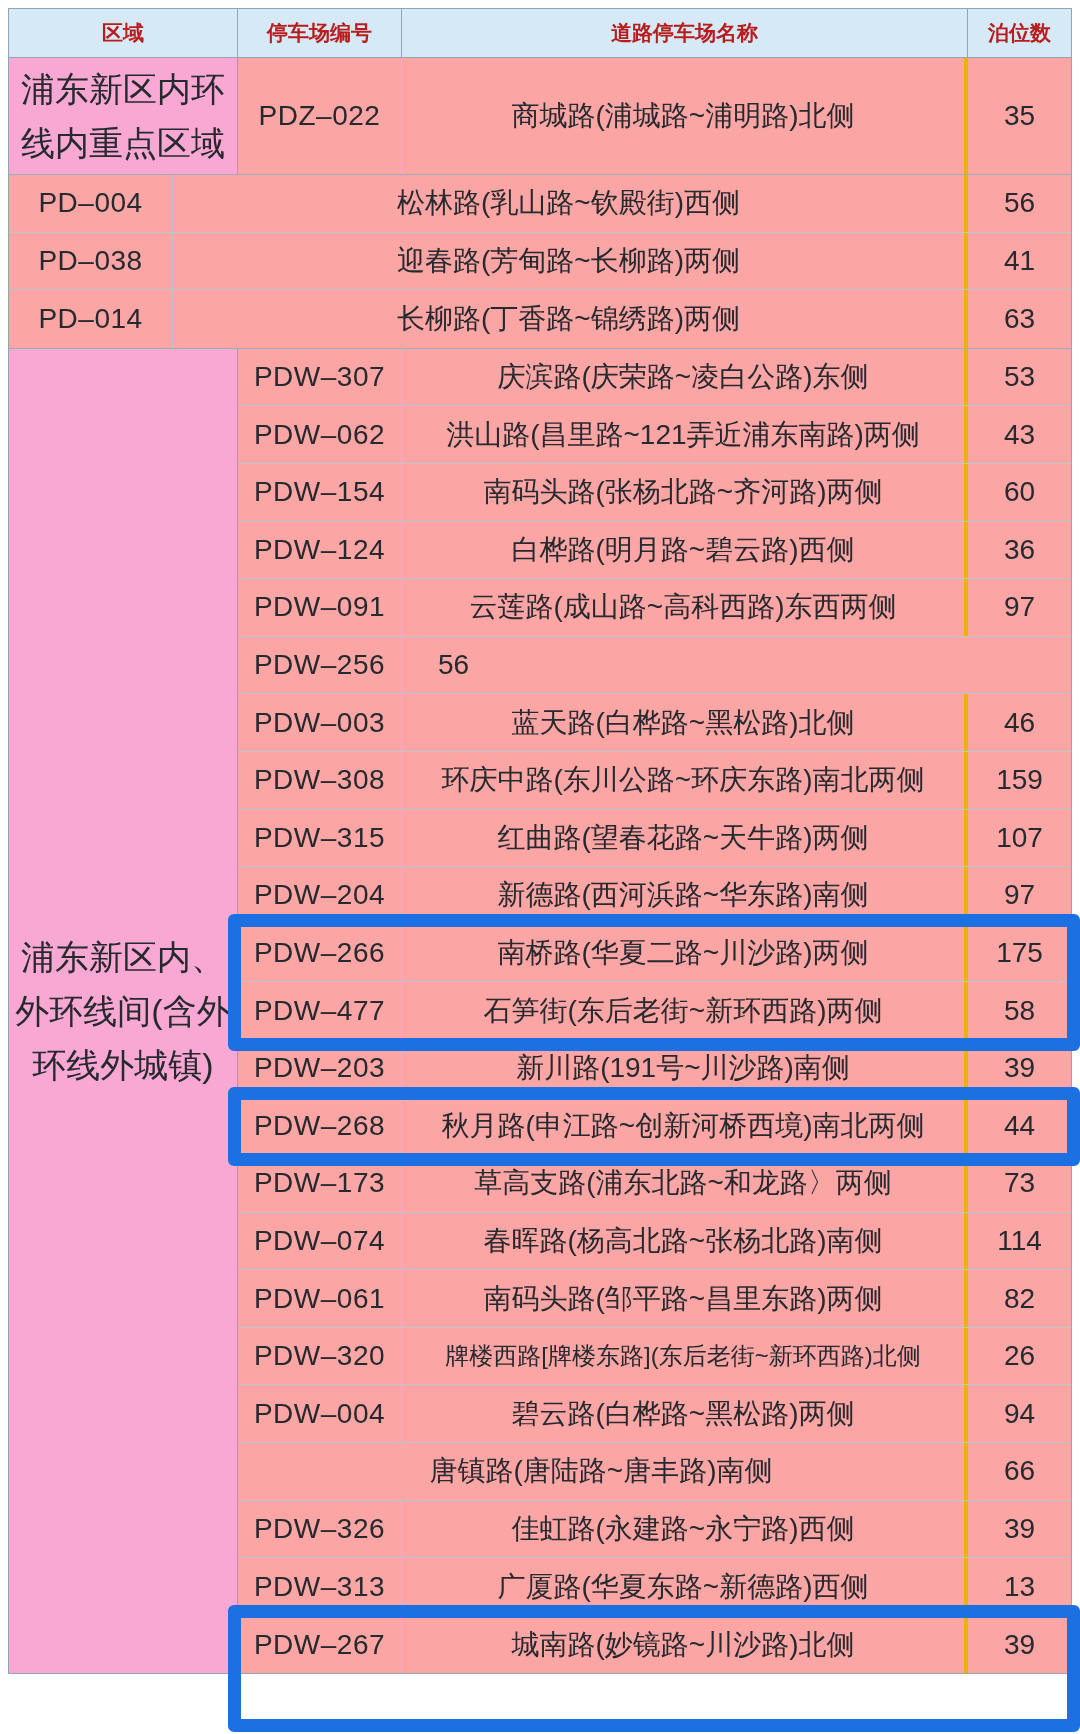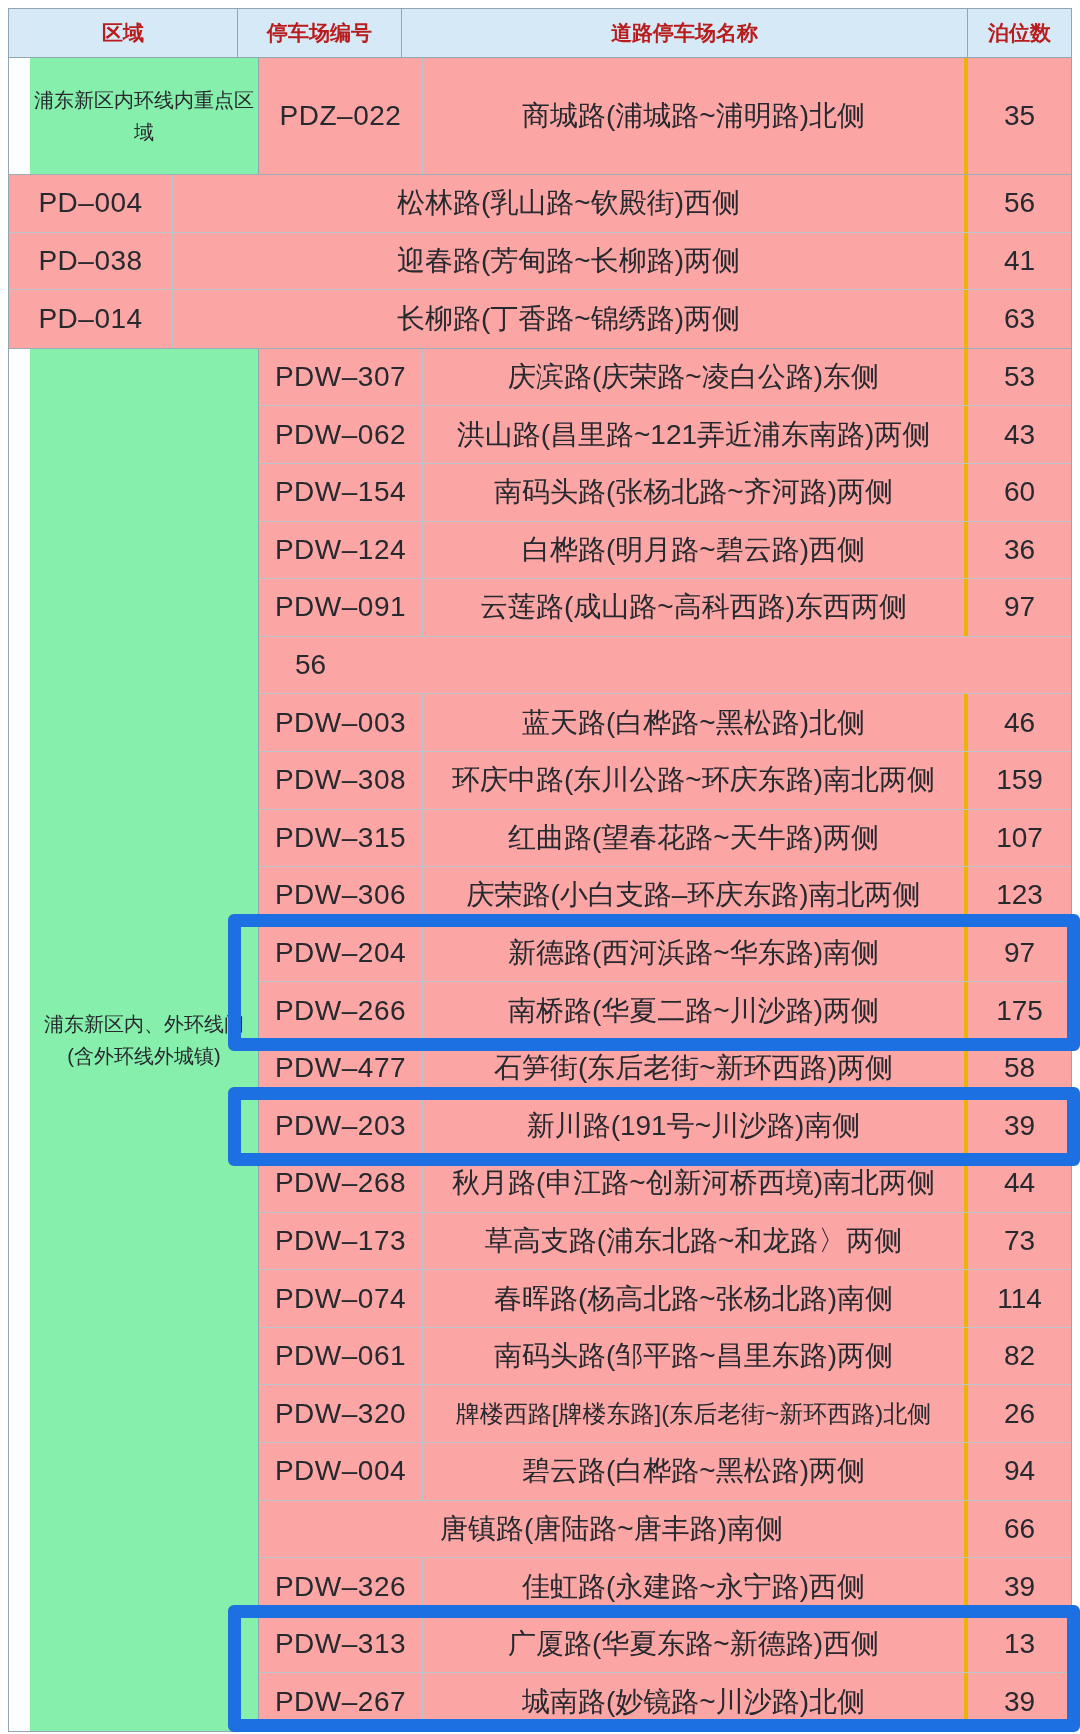--- a/index.html
+++ b/index.html
@@ -15,21 +15,21 @@
   .thead{display:flex;height:49px;background:#d6e9f6;border-bottom:1px solid #93a5b1;}
   .th{display:flex;align-items:center;justify-content:center;font-weight:bold;font-size:21px;color:#b91c1c;}
   .th-region{width:229px;border-right:1px solid #93a5b1;}
   .th-code{width:164px;border-right:1px solid #93a5b1;}
   .th-name{flex:1;border-right:1px solid #93a5b1;}
   .th-berths{width:103px;}
   .band{display:flex;border-bottom:1px solid #9dadb8;}
   .band:last-child{border-bottom:none;}
   .region{
     width:229px;border-right:1px solid #93a5b1;display:flex;align-items:center;justify-content:center;
-    text-align:center;font-size:20px;line-height:1.6;padding:0 2px;background:#86efac;margin-left:21px;
+    text-align:center;font-size:34px;line-height:1.6;padding:0 2px;background:#f9a8d4;
   }
   .rows{flex:1;display:flex;flex-direction:column;}
   .row{display:flex;height:57.6px;border-bottom:1px solid #bac5cc;background:#fca5a5;}
   .row:last-child{border-bottom:none;}
   .band-tall .row{height:116px;}
   .cell{display:flex;align-items:center;justify-content:center;font-size:28px;color:#26292e;}
   .cell-code{width:164px;border-right:1px solid #bac5cc;letter-spacing:0.5px;}
   .cell-name{flex:1;border-right:4px solid #eab308;text-align:left;padding:0 4px;}
   .cell-berths{width:103px;}
   .hlbox{
@@ -100,41 +100,37 @@
               <div class="cell cell-code">PDW–124</div>
               <div class="cell cell-name">白桦路(明月路~碧云路)西侧</div>
               <div class="cell cell-berths">36</div>
             </div>
             <div class="row">
               <div class="cell cell-code">PDW–091</div>
               <div class="cell cell-name">云莲路(成山路~高科西路)东西两侧</div>
               <div class="cell cell-berths">97</div>
             </div>
             <div class="row">
+              <div class="cell cell-code">PDW–256</div>
               <div class="cell cell-berths">56</div>
             </div>
             <div class="row">
               <div class="cell cell-code">PDW–003</div>
               <div class="cell cell-name">蓝天路(白桦路~黑松路)北侧</div>
               <div class="cell cell-berths">46</div>
             </div>
             <div class="row">
               <div class="cell cell-code">PDW–308</div>
               <div class="cell cell-name">环庆中路(东川公路~环庆东路)南北两侧</div>
               <div class="cell cell-berths">159</div>
             </div>
             <div class="row">
               <div class="cell cell-code">PDW–315</div>
               <div class="cell cell-name">红曲路(望春花路~天牛路)两侧</div>
               <div class="cell cell-berths">107</div>
-            </div>
-            <div class="row">
-              <div class="cell cell-code">PDW–306</div>
-              <div class="cell cell-name">庆荣路(小白支路–环庆东路)南北两侧</div>
-              <div class="cell cell-berths">123</div>
             </div>
             <div class="row">
               <div class="cell cell-code">PDW–204</div>
               <div class="cell cell-name">新德路(西河浜路~华东路)南侧</div>
               <div class="cell cell-berths">97</div>
             </div>
             <div class="row">
               <div class="cell cell-code">PDW–266</div>
               <div class="cell cell-name">南桥路(华夏二路~川沙路)两侧</div>
               <div class="cell cell-berths">175</div>

